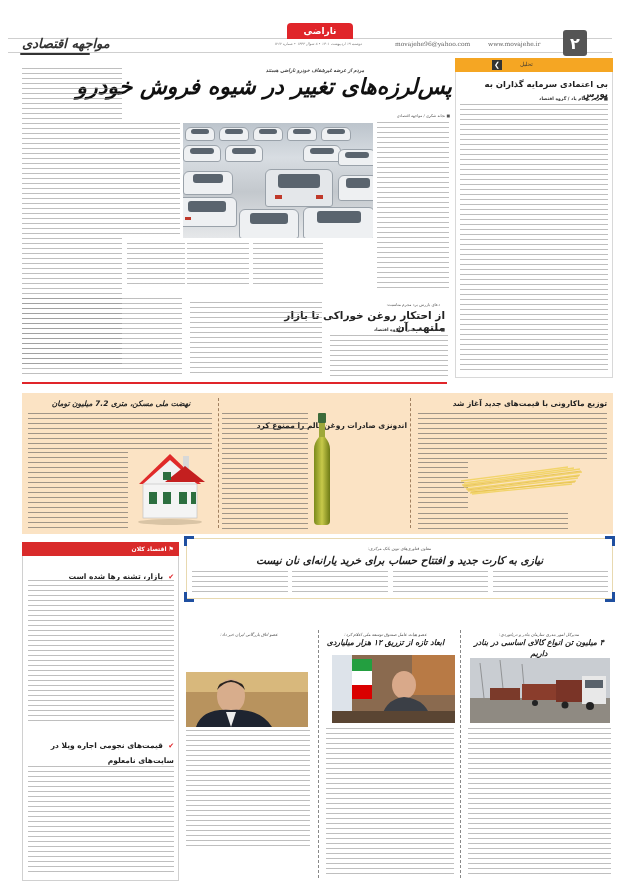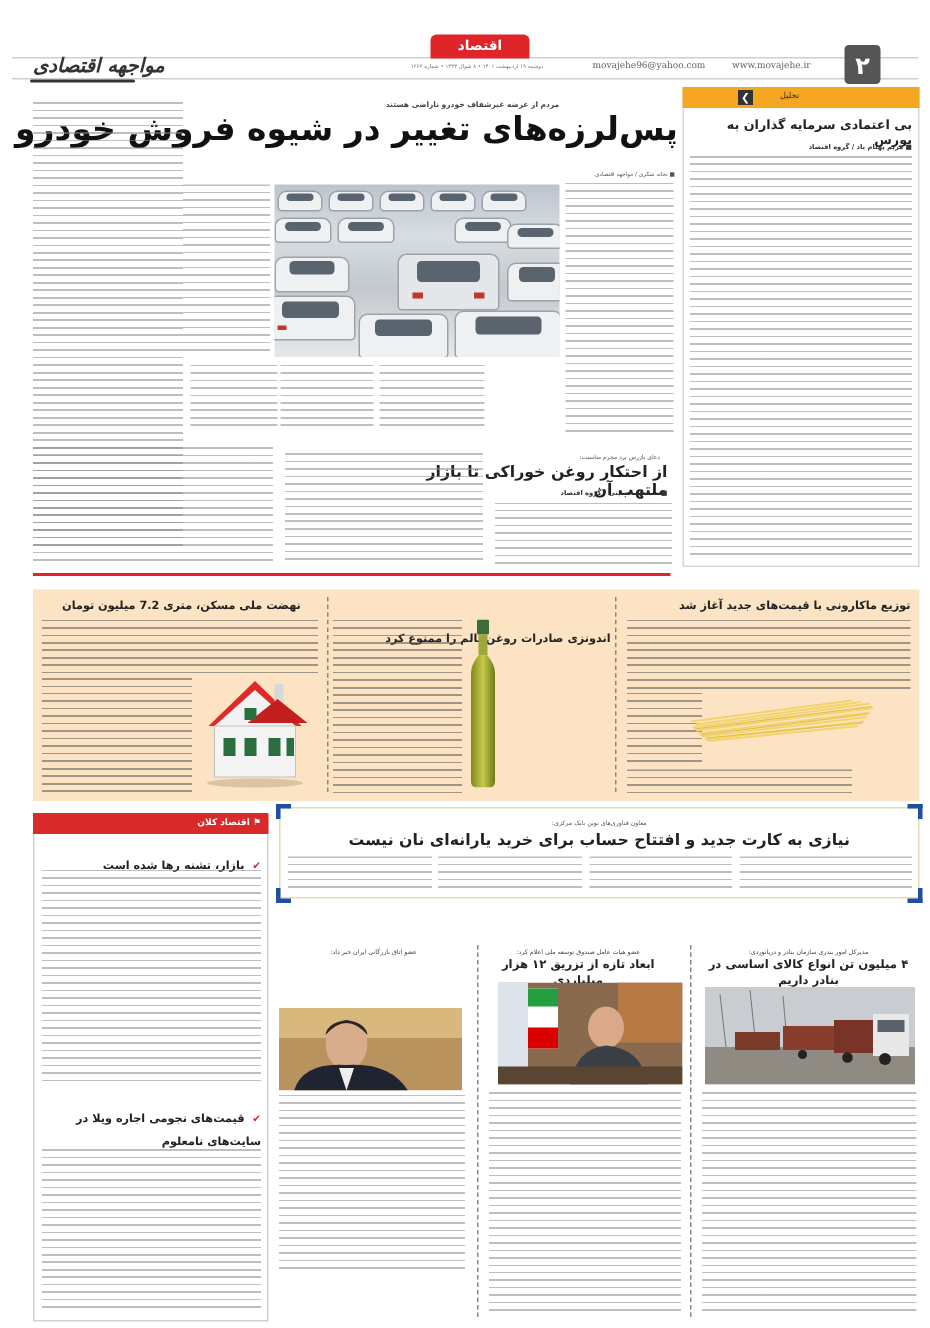--- a/index.html
+++ b/index.html
@@ -1,20 +1,20 @@
 <!DOCTYPE html>
 <html><head>
 <meta charset="utf-8">
 <style>
   * { box-sizing: border-box; margin: 0; padding: 0; }
   html, body { width: 620px; height: 885px; background: #ffffff; overflow: hidden; }
   body { font-family: "DejaVu Sans", sans-serif; color: #222; position: relative; }
   .abs { position: absolute; }
   .rtl { direction: rtl; text-align: right; }
-  .ctr { text-align: center; }
+  .ctr { text-align: center; font-style: italic; }
   .lines {
     background-image: repeating-linear-gradient(to bottom, #8a8a8a 0px, #8a8a8a 1px, transparent 1px, transparent 5px);
     opacity: 0.55;
   }
   .lines-dark {
     background-image: repeating-linear-gradient(to bottom, #555 0px, #555 1px, transparent 1px, transparent 5px);
     opacity: 0.55;
   }
 
   
@@ -85,21 +85,21 @@
   .vdash { width: 0; border-left: 1px dashed #888; }
 </style>
 </head>
 <body>
 
 <div class="abs" id="hdr-line"></div>
 <div class="abs" id="hdr-line2"></div>
 <div class="abs" id="page-num">۲</div>
 <div class="abs" id="site">www.movajehe.ir</div>
 <div class="abs" id="email">movajehe96@yahoo.com</div>
-<div class="abs" id="section-badge">اقتصاد</div>
+<div class="abs" id="section-badge">ناراضی</div>
 <div class="abs rtl ctr" id="dateline">دوشنبه ۱۹ اردیبهشت ۱۴۰۱ • ۸ شوال ۱۴۴۳ • شماره ۱۲۶۲</div>
 <div class="abs rtl" id="logo">مواجهه اقتصادی</div>
 <div class="abs" id="logo-under"></div>
 
 <div class="abs" id="analysis"></div>
 <div class="abs" id="analysis-tab"></div>
 <div class="abs" id="analysis-tab-lbl">تحلیل</div>
 <div class="abs" id="analysis-arrow">❮</div>
 <div class="abs rtl" id="analysis-title">بی اعتمادی سرمایه گذاران به بورس</div>
 <div class="abs rtl" id="analysis-byline">■ مریم پهنام یاد / گروه اقتصاد</div>

